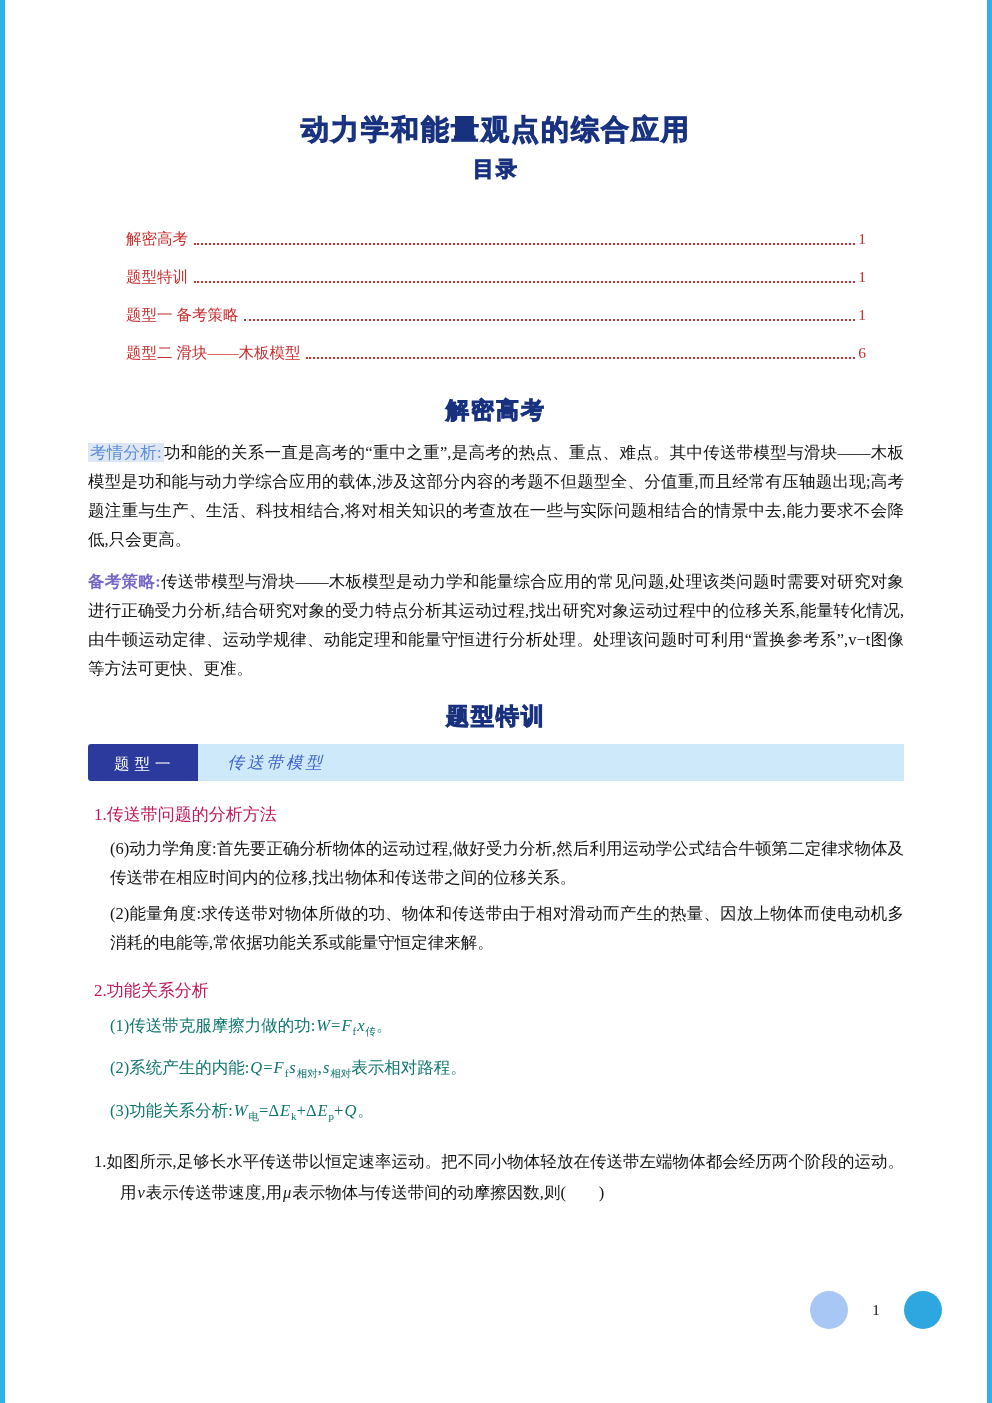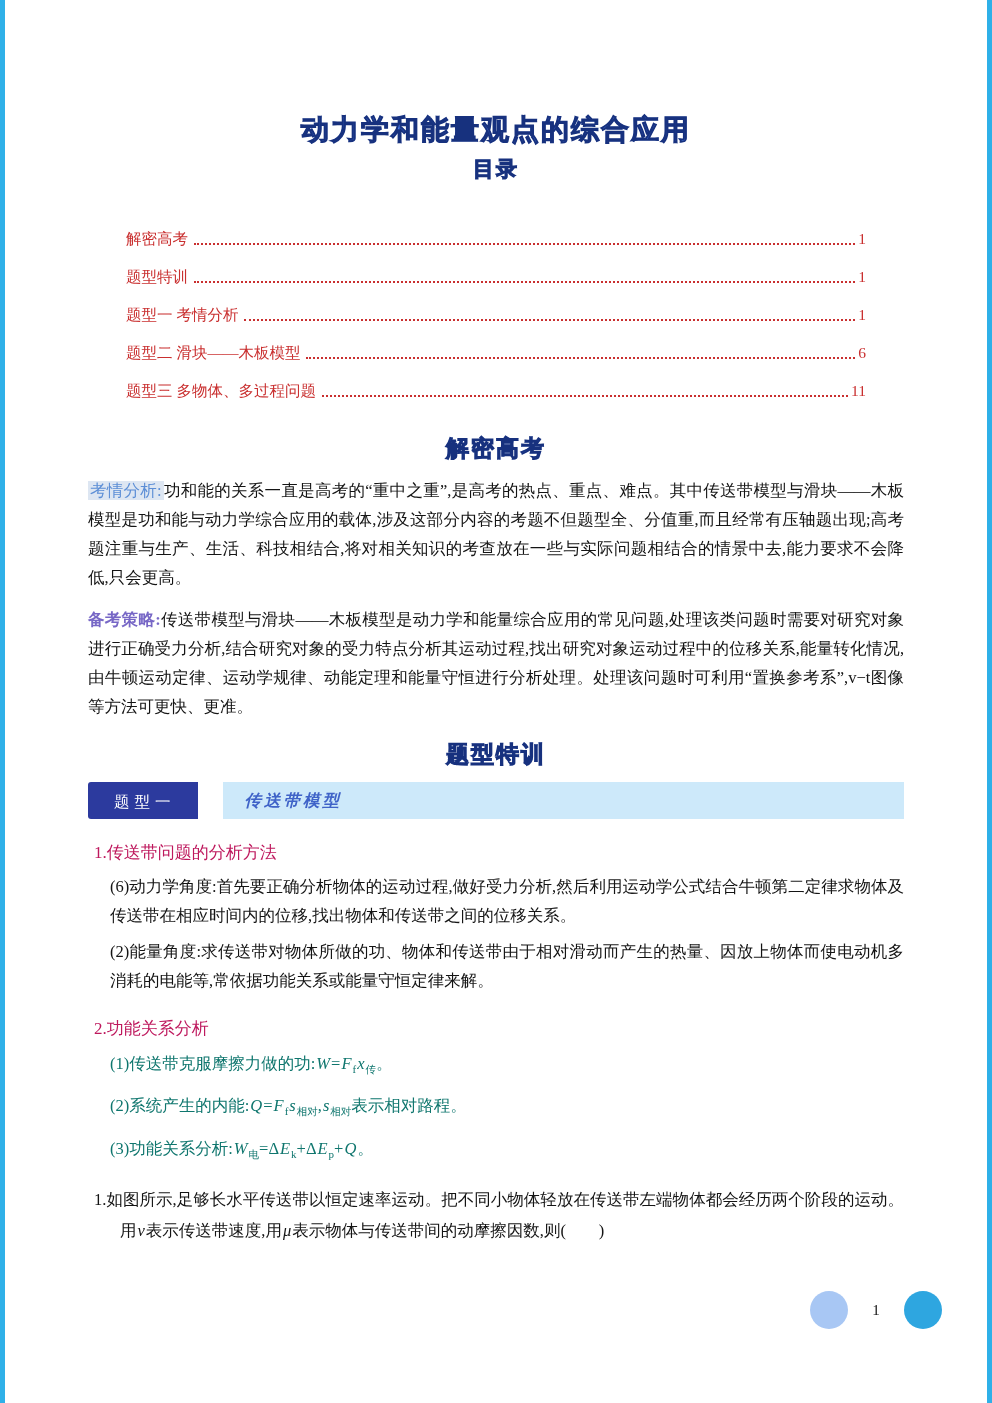--- a/index.html
+++ b/index.html
@@ -68,23 +68,23 @@
   .banner-tag {
     background:#2c3a9e; color:#ffffff;
     font-family:"Liberation Sans", sans-serif;
     font-size:15.5px; letter-spacing:5px;
     padding:3px 22px 0 26px; border-radius:3px 0 0 3px;
     display:flex; align-items:center; line-height:1;
   }
   .banner-strip {
     flex:1; background:#cde9fa;
     display:flex; align-items:center;
-    padding-left:22px;
-    color:#3f63c8; font-style:italic; font-weight:bold;
-    font-size:16.5px; letter-spacing:3px;margin-left:25px;
+    padding-left:30px;
+    color:#3f63c8; font-style:italic; font-weight:normal;
+    font-size:16.5px; letter-spacing:3px;
   }
 
   .item-title {
     margin:22px 0 0 6px;
     font-size:17px; line-height:24px; color:#be185d;
   }
   .sub-para {
     margin:7px 0 0 22px;
     font-size:16.5px; line-height:29px;
     text-align:justify; color:#141414;
@@ -137,33 +137,28 @@
         <span class="toc-label">解密高考</span>
         <span class="toc-dots"></span>
         <span class="toc-page">1</span>
       </div>
       <div class="toc-row">
         <span class="toc-label">题型特训</span>
         <span class="toc-dots"></span>
         <span class="toc-page">1</span>
       </div>
       <div class="toc-row">
-        <span class="toc-label">题型一 考情分析</span>
+        <span class="toc-label">题型一 备考策略</span>
         <span class="toc-dots"></span>
         <span class="toc-page">1</span>
       </div>
       <div class="toc-row">
         <span class="toc-label">题型二 滑块——木板模型</span>
         <span class="toc-dots"></span>
         <span class="toc-page">6</span>
-      </div>
-      <div class="toc-row">
-        <span class="toc-label">题型三 多物体、多过程问题</span>
-        <span class="toc-dots"></span>
-        <span class="toc-page">11</span>
       </div>
     </div>
 
     <h2 class="fancy section-heading jiemi-heading">解密高考</h2>
 
     <p class="body-para">
       <span class="kaoqing-label">考情分析:</span><span>功和能的关系一直是高考的“重中之重”,是高考的热点、重点、难点。其中传送带模型与滑块——木板模型是功和能与动力学综合应用的载体,涉及这部分内容的考题不但题型全、分值重,而且经常有压轴题出现;高考题注重与生产、生活、科技相结合,将对相关知识的考查放在一些与实际问题相结合的情景中去,能力要求不会降低,只会更高。</span>
     </p>
 
     <p class="body-para">

